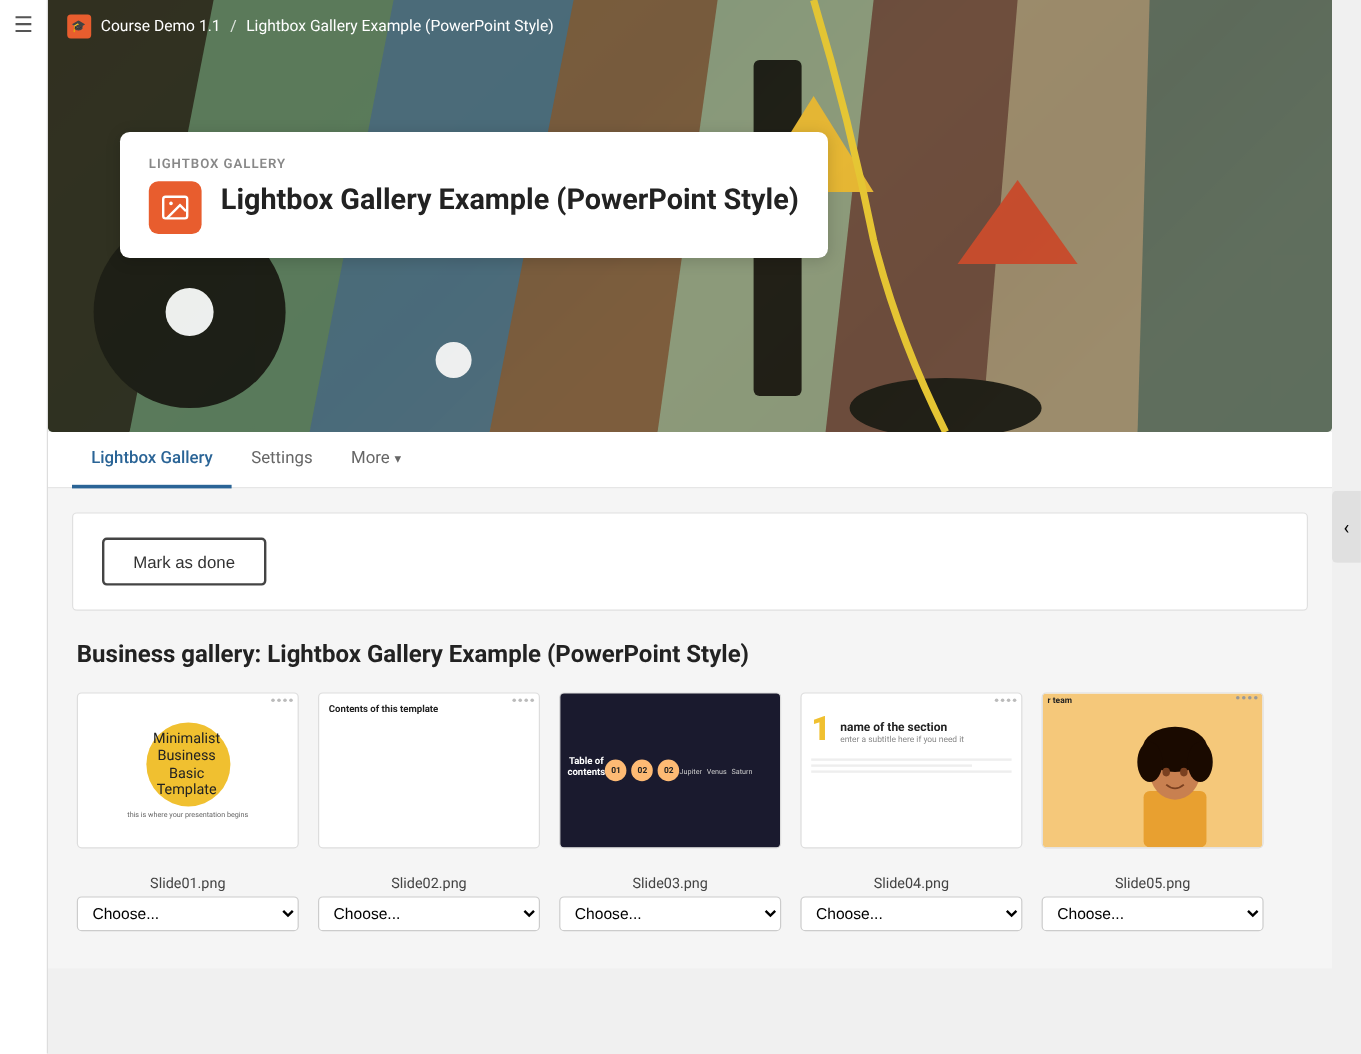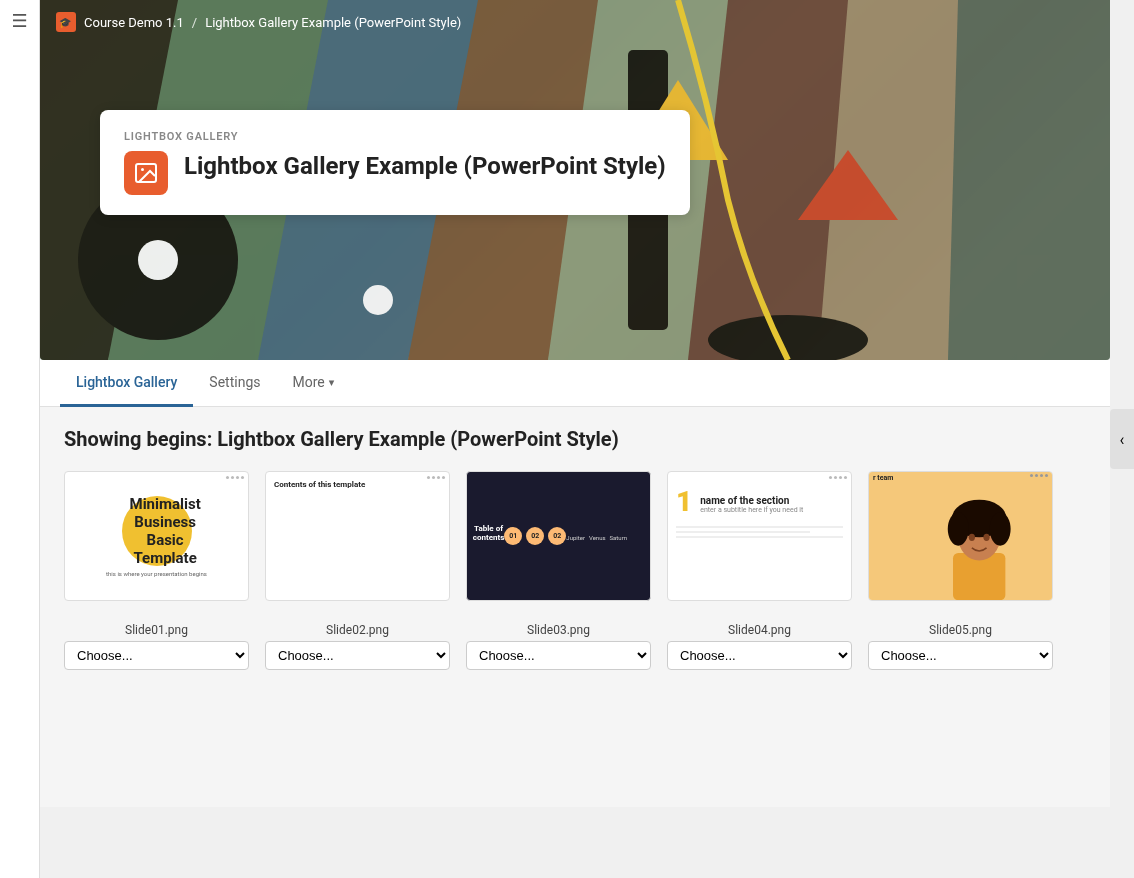--- a/index.html
+++ b/index.html
@@ -244,24 +244,24 @@
       justify-content: center;
       flex-direction: column;
     }
     .slide-01-circle {
       width: 70px;
       height: 70px;
       background: #f0c030;
       border-radius: 50%;
       display: flex;
       align-items: center;
-      justify-content: flex-start;
+      justify-content: flex-end;
       text-align: center;
-      font-size: 15px;
-      font-weight: 700;
+      font-size: 12px;
+      font-weight: 400;
       color: #222;
       line-height: 1.2;
       padding: 8px;
     }
     .slide-02-title {
       font-size: 8px;
       font-weight: 700;
       color: #222;
       margin-bottom: 4px;
     }
@@ -413,23 +413,26 @@
     <div class="tab-item active">Lightbox Gallery</div>
     <div class="tab-item">Settings</div>
     <div class="tab-item tab-more">
       <span>More</span>
       <span class="chevron">▾</span>
     </div>
   </div>
 
   <div class="content-area">
 
+    <div class="mark-done-container">
+      <button class="mark-done-btn">Mark as done</button>
+    </div>
 
     <div class="gallery-section">
-      <h2 class="gallery-title">Showing begins: Lightbox Gallery Example (PowerPoint Style)</h2>
+      <h2 class="gallery-title">Business gallery: Lightbox Gallery Example (PowerPoint Style)</h2>
 
       <div class="gallery-grid">
 
         <div class="gallery-item">
           <div class="gallery-thumb slide-01">
             <div style="position:absolute;top:4px;right:4px;display:flex;gap:2px;">
               <span style="width:3px;height:3px;background:#bbb;border-radius:50%;display:block;"></span>
               <span style="width:3px;height:3px;background:#bbb;border-radius:50%;display:block;"></span>
               <span style="width:3px;height:3px;background:#bbb;border-radius:50%;display:block;"></span>
               <span style="width:3px;height:3px;background:#bbb;border-radius:50%;display:block;"></span>

